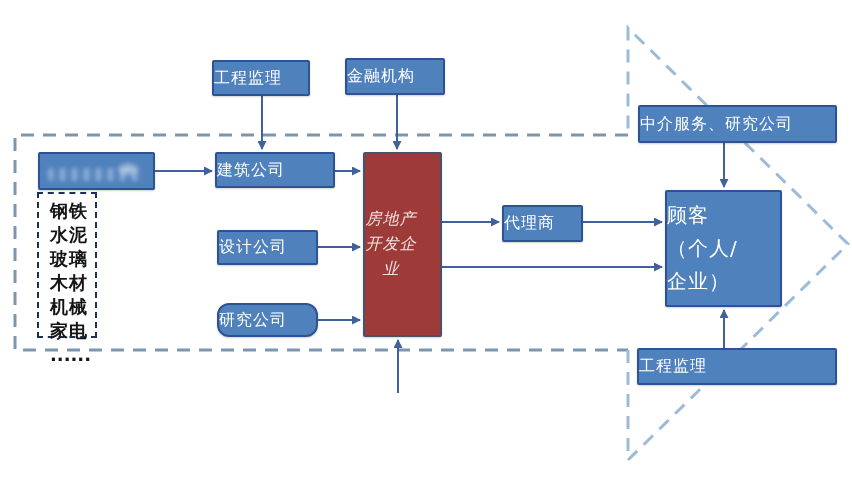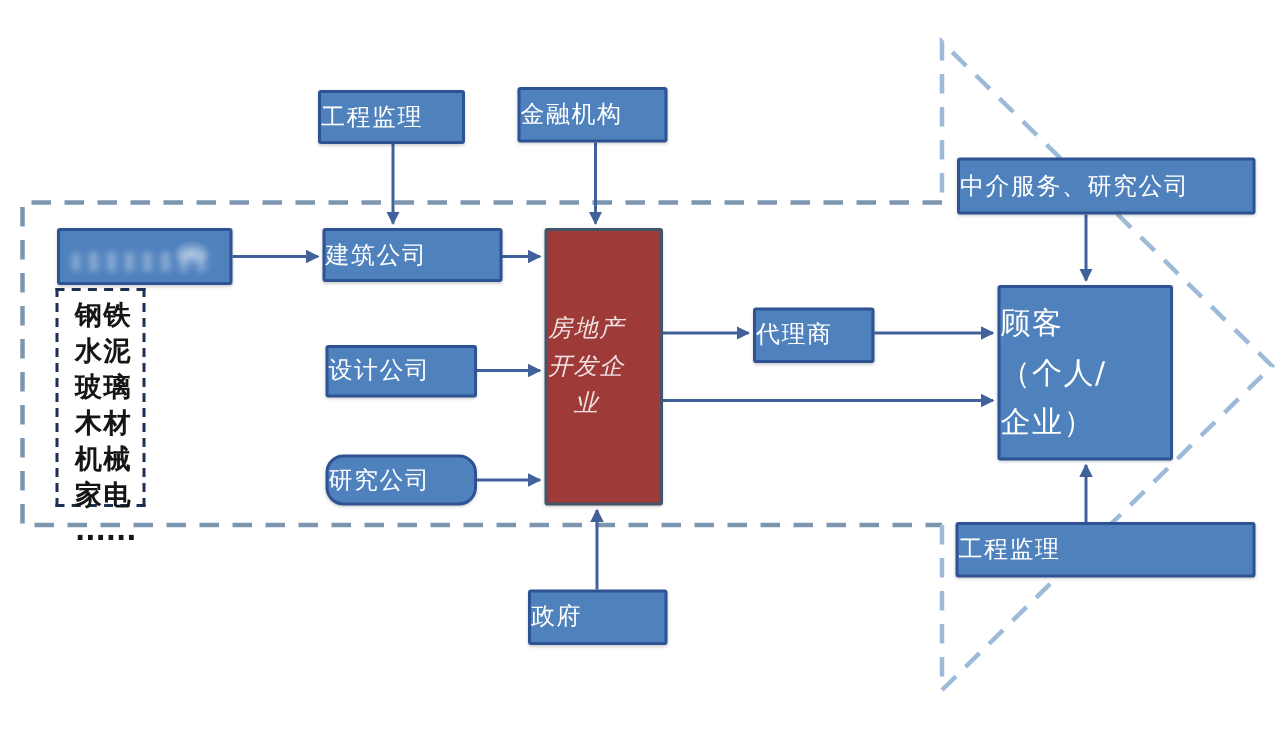--- a/index.html
+++ b/index.html
@@ -104,23 +104,20 @@
   </div>
 
   <div class="box n-res">
     <span>研究公司</span>
   </div>
 
   <div class="box n-dev">
     <span class="wrap">房地产开发企业</span>
   </div>
 
-  <div class="box n-gov">
-    <span>政府</span>
-  </div>
 
   <div class="box n-agt">
     <span>代理商</span>
   </div>
 
   <div class="box n-int">
     <span>中介服务、研究公司</span>
   </div>
 
   <div class="box n-cus">

